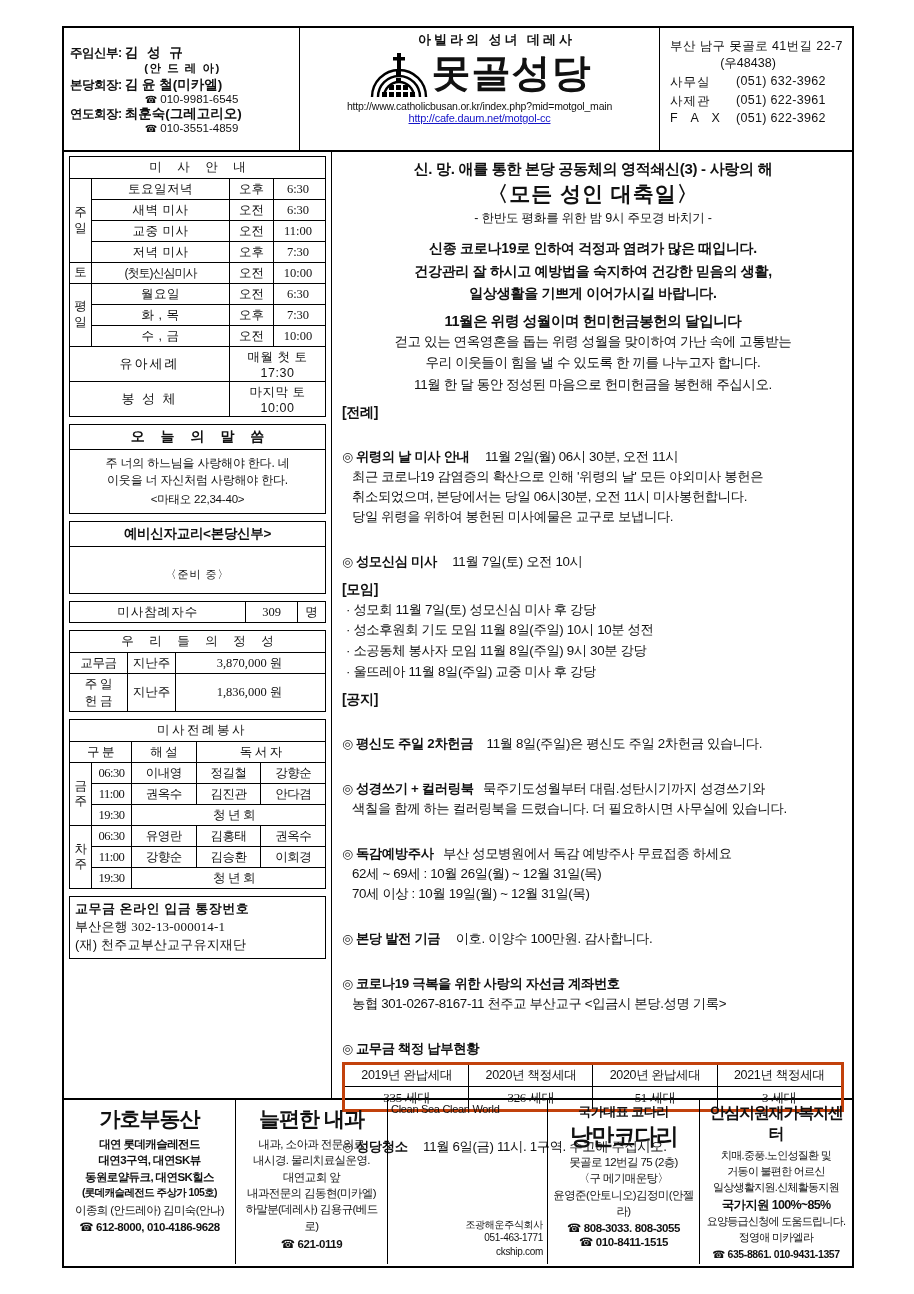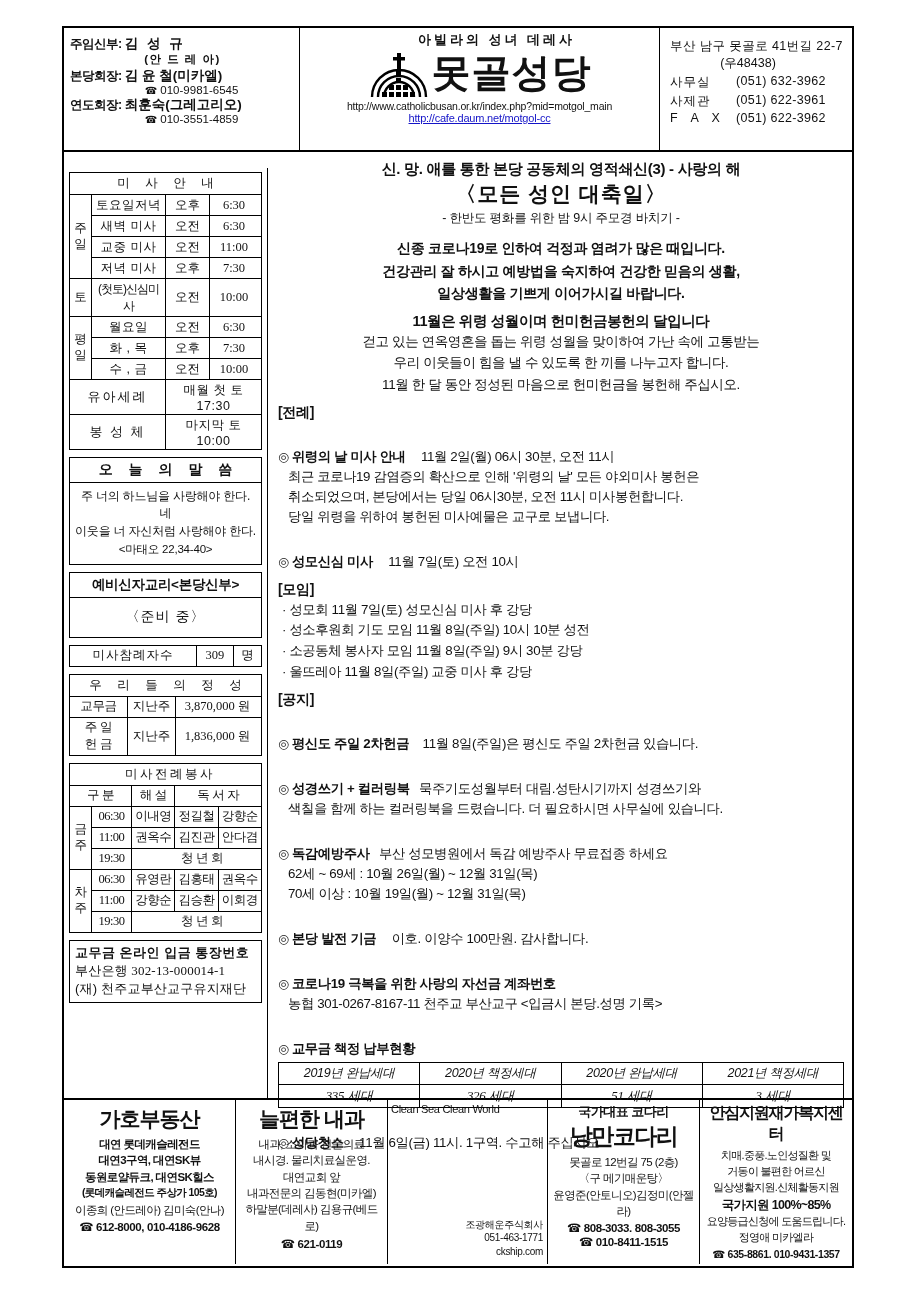--- a/index.html
+++ b/index.html
@@ -23,21 +23,21 @@
   }
   
   .header {
     display: flex;
     height: 124px;
     border-bottom: 2px solid #000;
   }
   .hdr-left {
     width: 236px;
     border-right: 1.5px solid #000;
-    padding: 7px 4px 2px 6px;
+    padding: 16px 4px 2px 6px;
   }
   .hdr-row { display: flex; align-items: baseline; margin-bottom: 0px; }
   .hdr-lbl { font-size: 12.5px; font-weight: 700; letter-spacing: -0.5px; white-space: nowrap; }
   .hdr-val { font-size: 13.5px; font-weight: 700; letter-spacing: 2.5px; margin-left: 3px; white-space: nowrap; }
   .hdr-val.tight { letter-spacing: 0px; }
   .hdr-sub { font-size: 11.5px; font-weight: 700; text-align: center; letter-spacing: 1.5px; margin-top: -1px; }
   .hdr-tel { font-size: 11.5px; text-align: center; letter-spacing: 0px; margin-top: -1px; padding-left: 18px;}
   .tel-ico { font-size: 10px; }
 
   .hdr-mid {
@@ -69,24 +69,23 @@
   .addr1 { letter-spacing: 0.4px; white-space: nowrap; font-size: 12.5px;}
   .addr2 { text-align: center; margin: 0 0 2px 0; padding-right: 22px; }
   .ph-row { display: flex; margin-top: 1.5px; white-space: nowrap; }
   .ph-k { width: 66px; letter-spacing: 1px; }
   .ph-k.wide { letter-spacing: 5px; }
   .ph-v { letter-spacing: 0.3px; }
 
   
   .body-wrap { display: flex; height: 946px; }
   .col-left {
-    width: 204px;
+    width: 268px;
     border-right: 1.5px solid #000;
     padding: 4px 5px 0 5px;
-    margin-top: 16px;
   }
   .col-right { flex: 1; padding: 6px 8px 0 10px; }
 
   
   table.blk {
     width: 100%; border-collapse: collapse;
     border: 1.6px solid #000;
     margin-bottom: 7px;
     background: #fff;
   }
@@ -116,21 +115,21 @@
     border-bottom: 0.9px solid #000;
   }
   .verse-body { padding: 5px 5px 6px 5px; font-size: 12px; line-height: 1.45; text-align: center; letter-spacing: -0.2px;}
   .verse-ref { font-size: 11.5px; margin-top: 1px; }
 
   .simple-box { border: 1.6px solid #000; margin-bottom: 7px; }
   .simple-hd {
     font-size: 13.5px; font-weight: 700; text-align: center;
     padding: 3px 0; border-bottom: 0.9px solid #000; letter-spacing: -0.3px;
   }
-  .simple-body { text-align: center; font-size: 14px; padding: 10px 0 11px 0; letter-spacing: 1px; }
+  .simple-body { text-align: center; font-size: 11px; padding: 20px 0 11px 0; letter-spacing: 1px; }
 
   .att-tbl td { padding: 3px 2px; }
   .att-lbl { font-size: 14px; font-weight: 700; letter-spacing: 1px; }
   .att-num { font-size: 16px; font-family: "Liberation Serif", serif; }
   .att-unit { font-size: 13px; width: 28px; }
 
   .off-lbl { font-size: 13px; font-weight: 700; width: 58px; letter-spacing: -0.3px; }
   .off-wk  { font-size: 12.5px; width: 48px; }
   .off-amt { font-size: 13px; text-align: right; padding-right: 5px !important; font-family: "Liberation Serif", serif; }
 
@@ -161,22 +160,21 @@
 
   .sec-label { font-size: 14px; font-weight: 800; margin: 9px 0 1px 0; letter-spacing: -0.3px; }
   .item { font-size: 13.3px; line-height: 1.5; letter-spacing: -0.35px; margin-bottom: 0px; margin-top: 25px; }
   .item b { font-weight: 800; }
   .bullet-ring { font-size: 12.5px; }
   .cont { padding-left: 10px; font-size: 13.3px; line-height: 1.5; letter-spacing: -0.35px; }
   .dotitem { font-size: 13.3px; line-height: 1.55; letter-spacing: -0.35px; padding-left: 4px; }
 
   table.pay {
     width: 100%; border-collapse: collapse; margin: 3px 0 2px 0;
-    border: 1px solid #c2410c;
-    font-style: italic;
+    border: 3px solid #c2410c;
   }
   table.pay td { border: 0.9px solid #000; text-align: center; font-size: 12.5px; padding: 2px 0; letter-spacing: -0.3px;}
   table.pay td.num { font-family: "Liberation Serif", serif; font-size: 13px; }
 
   
   .ads {
     display: flex;
     height: 166px;
     border-top: 2px solid #000;
   }

